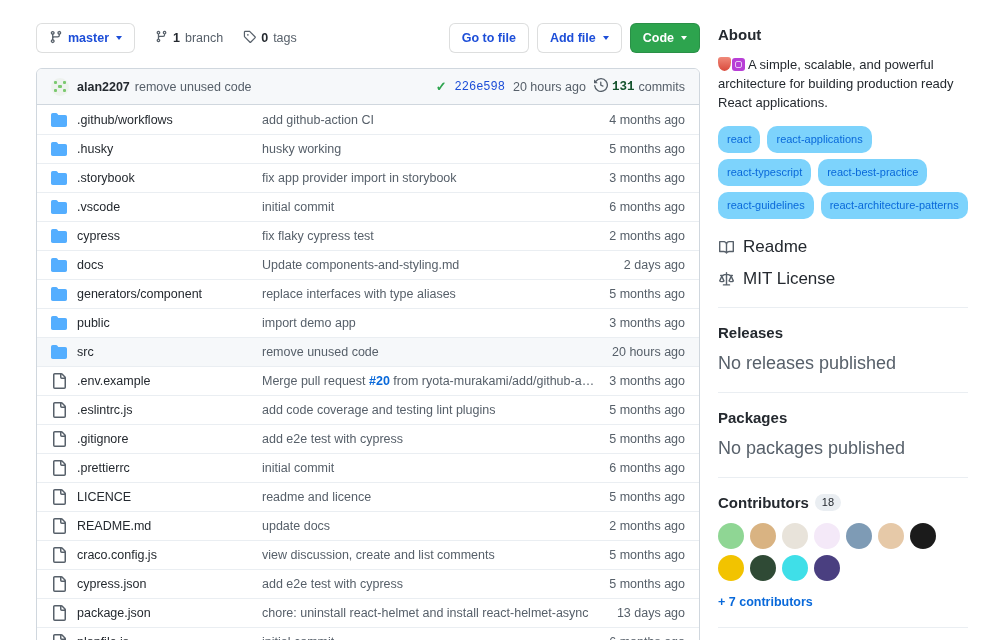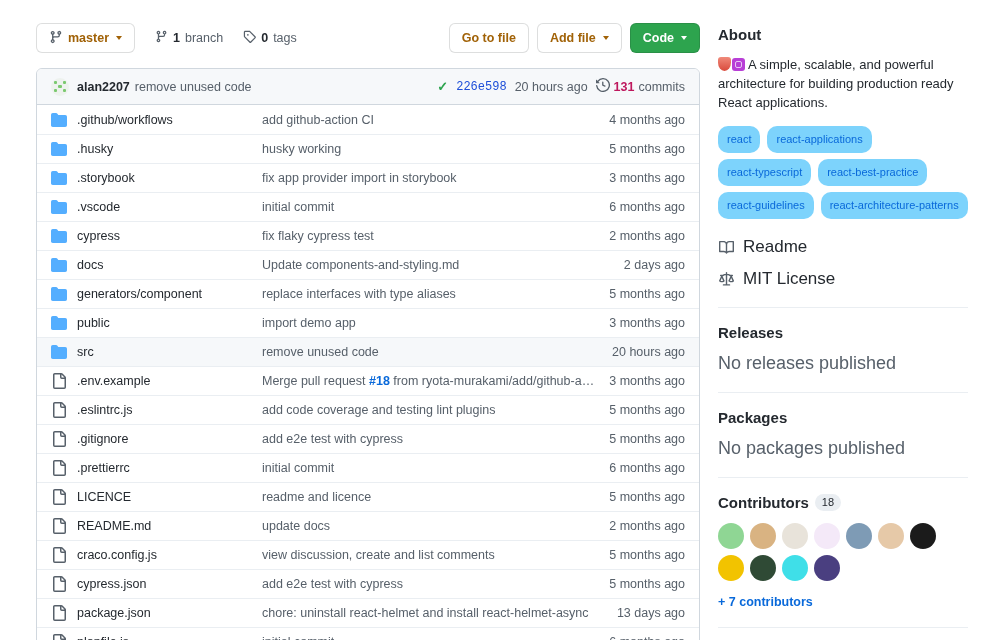--- a/index.html
+++ b/index.html
@@ -15,21 +15,21 @@
 
   
   .left { width: 700px; padding: 22px 0 0 36px; }
 
   .toolbar { display: flex; align-items: center; height: 32px; margin-bottom: 14px; }
   .btn {
     display: inline-flex; align-items: center; gap: 5px;
     height: 30px; padding: 0 12px;
     border: 1px solid rgba(27,31,36,0.15);
     border-radius: 6px; background: #f6f8fa;
-    font-size: 12.5px; font-weight: bold; color: #a16207;
+    font-size: 12.5px; font-weight: bold; color: #1d4ed8;
     cursor: pointer; white-space: nowrap;
   }
   .btn-white { background: #ffffff; }
   .btn-green {
     background: #2da44e; border-color: rgba(27,31,36,0.15);
     color: #ffffff;
   }
   .caret {
     width: 0; height: 0; margin-left: 2px;
     border-left: 3.5px solid transparent;
@@ -61,21 +61,21 @@
     grid-template-rows: repeat(3,1fr); padding: 3px; gap: 1px;
   }
   .identicon i { background: #7bc96f; border-radius: 1px; }
   .identicon i.off { background: transparent; }
   .author { font-weight: bold; color: #24292f; margin-right: 5px; }
   .cmsg { color: #57606a; }
   .commit-right { display: flex; align-items: center; gap: 8px; color: #57606a; }
   .check { color: #2da44e; font-weight: bold; font-size: 13px; }
   .sha { color: #1d4ed8; font-size: 12px; font-family: "Liberation Mono", monospace; }
   .commits-link { display: inline-flex; align-items: center; gap: 4px; color: #57606a; }
-  .commits-link b { color: #be185d; }
+  .commits-link b { color: #14532d; font-family: Liberation Mono, monospace; }
 
   .row {
     display: flex; align-items: center;
     height: 29px; padding: 0 14px;
     border-top: 1px solid #eaeef2; font-size: 12.5px;
   }
   .row:first-of-type { border-top: none; }
   .row.hl { background: #f6f8fa; }
   .ic { width: 16px; height: 16px; margin-right: 10px; flex: none;
         display: inline-flex; align-items: center; justify-content: center; }
@@ -296,21 +296,21 @@
             <span class="msg">remove unused code</span>
             <span class="age">20 hours ago</span>
           </div>
           <div class="row">
             <span class="ic">
               <svg width="16" height="16" viewBox="0 0 16 16" fill="#57606a">
                 <path d="M2 1.75C2 .784 2.784 0 3.75 0h6.586c.464 0 .909.184 1.237.513l2.914 2.914c.329.328.513.773.513 1.237v9.586A1.75 1.75 0 0 1 13.25 16h-9.5A1.75 1.75 0 0 1 2 14.25Zm1.75-.25a.25.25 0 0 0-.25.25v12.5c0 .138.112.25.25.25h9.5a.25.25 0 0 0 .25-.25V6h-2.75A1.75 1.75 0 0 1 9 4.25V1.5Zm6.75.062V4.25c0 .138.112.25.25.25h2.688l-.011-.013-2.914-2.914Z"></path>
               </svg>
             </span>
             <span class="name">.env.example</span>
-            <span class="msg">Merge pull request <a>#18</a> from ryota-murakami/add/github-action</span>
+            <span class="msg">Merge pull request <a>#20</a> from ryota-murakami/add/github-action</span>
             <span class="age">3 months ago</span>
           </div>
           <div class="row">
             <span class="ic">
               <svg width="16" height="16" viewBox="0 0 16 16" fill="#57606a">
                 <path d="M2 1.75C2 .784 2.784 0 3.75 0h6.586c.464 0 .909.184 1.237.513l2.914 2.914c.329.328.513.773.513 1.237v9.586A1.75 1.75 0 0 1 13.25 16h-9.5A1.75 1.75 0 0 1 2 14.25Zm1.75-.25a.25.25 0 0 0-.25.25v12.5c0 .138.112.25.25.25h9.5a.25.25 0 0 0 .25-.25V6h-2.75A1.75 1.75 0 0 1 9 4.25V1.5Zm6.75.062V4.25c0 .138.112.25.25.25h2.688l-.011-.013-2.914-2.914Z"></path>
               </svg>
             </span>
             <span class="name">.eslintrc.js</span>
             <span class="msg">add code coverage and testing lint plugins</span>

